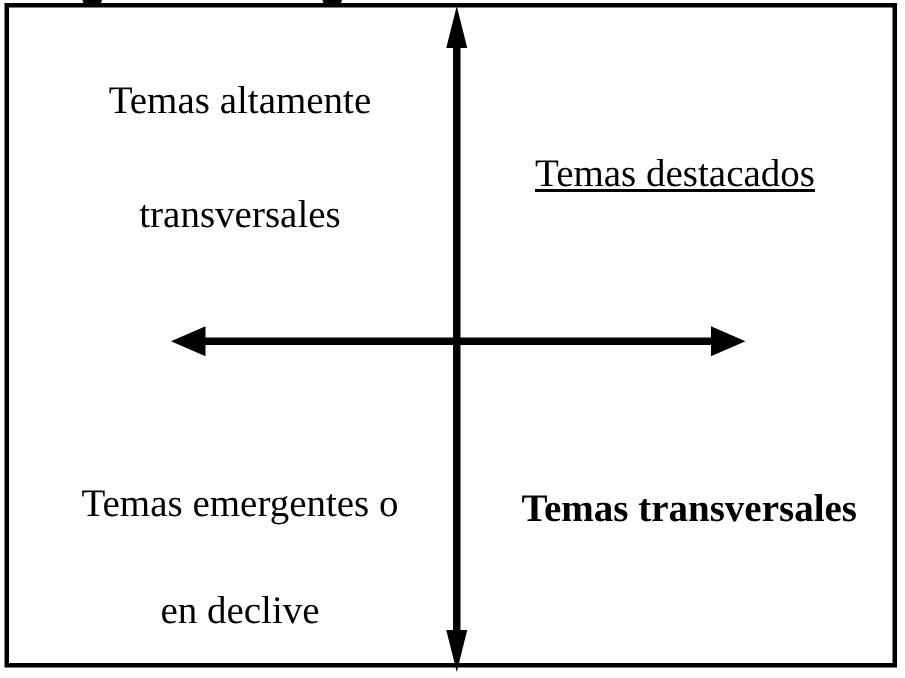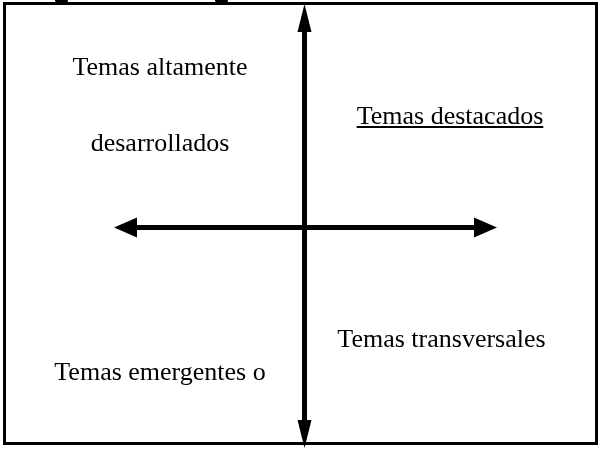--- a/index.html
+++ b/index.html
@@ -44,21 +44,21 @@
     line-height: 33px;
     color: #000000;
     white-space: nowrap;
   }
   .quadrant-label .line {
     display: block;
   }
   .q-top-left      { left: 30px;  top: 68px;  width: 260px; height: 72px; gap: 43px; }
   .q-top-right     { left: 330px; top: 93px;  width: 240px; height: 44px; text-decoration: underline; }
   .q-bottom-left   { left: 20px;  top: 335px; width: 280px; height: 72px; gap: 38px; }
-  .q-bottom-right  { left: 319px; top: 316px; width: 245px; height: 44px; }
+  .q-bottom-right  { left: 337px; top: 316px; width: 245px; height: 44px; font-weight: bold; }
   .descender-mark {
     position: absolute;
     top: 0;
     height: 3px;
     width: 13px;
     background: #000000;
     border-radius: 0 0 3px 3px;
   }
   .descender-1 { left: 55px; }
   .descender-2 { left: 215px; }
@@ -79,28 +79,29 @@
   </g>
   <g fill="#000000" stroke="none">
     <rect x="132" y="225" width="347" height="5"></rect>
     <polygon points="114,227.5 137,217.5 137,237.5"></polygon>
     <polygon points="497,227.5 474,217.5 474,237.5"></polygon>
   </g>
 </svg>
 
 <div class="quadrant-label q-top-left">
   <span class="line">Temas altamente</span>
-  <span class="line">desarrollados</span>
+  <span class="line">transversales</span>
 </div>
 
 <div class="quadrant-label q-top-right">
   <span class="line">Temas destacados</span>
   <span class="line"></span>
 </div>
 
 <div class="quadrant-label q-bottom-left">
   <span class="line">Temas emergentes o</span>
+  <span class="line">en declive</span>
 </div>
 
 <div class="quadrant-label q-bottom-right">
   <span class="line">Temas transversales</span>
   <span class="line"></span>
 </div>
 
 </body></html>

